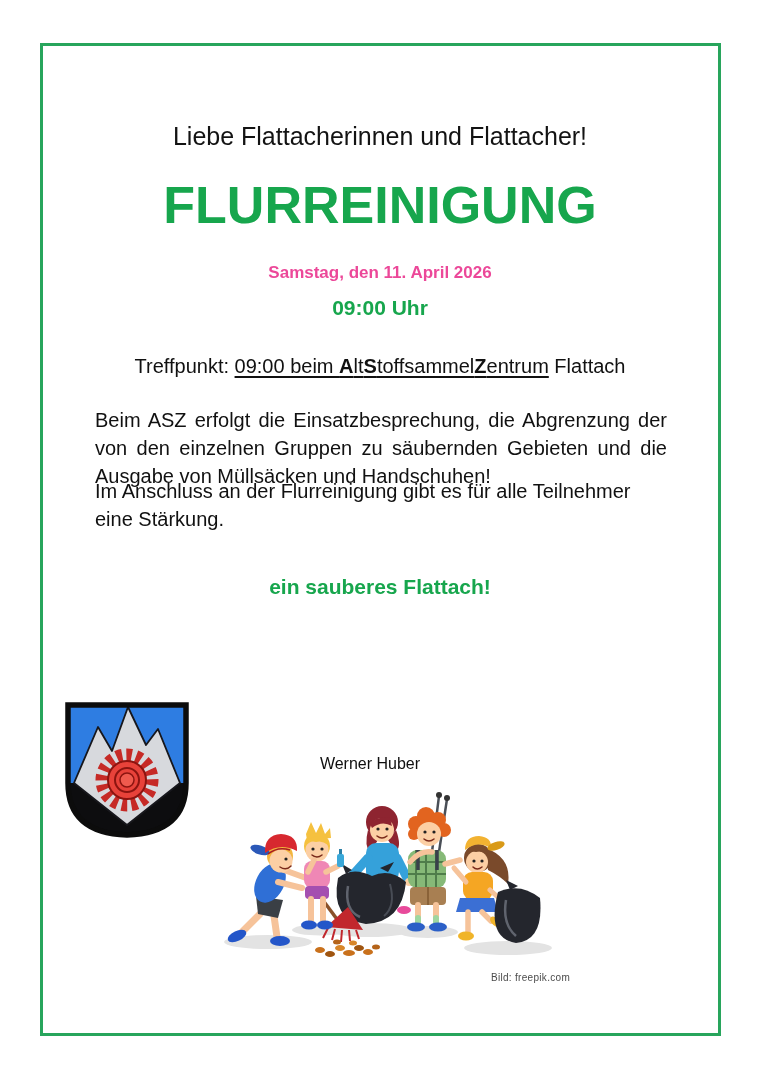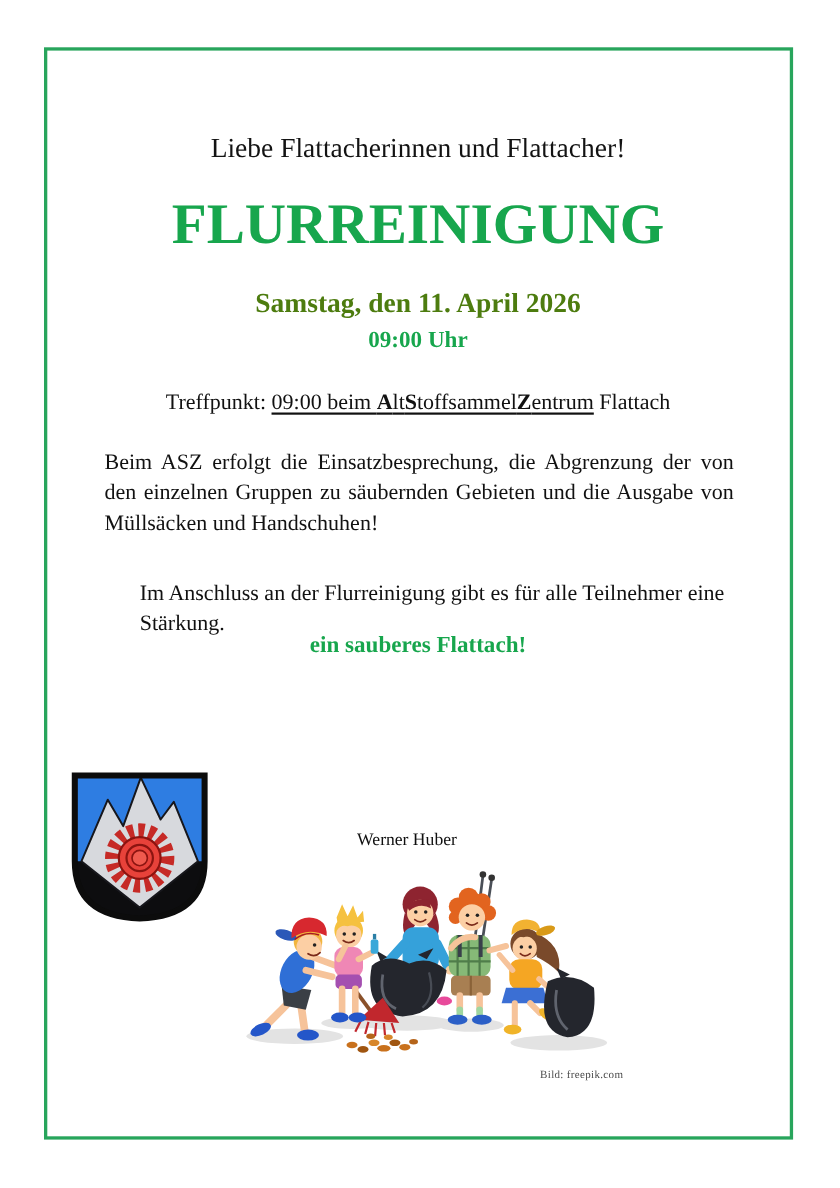--- a/index.html
+++ b/index.html
@@ -5,58 +5,57 @@
 <style>
   * { margin: 0; padding: 0; box-sizing: border-box; }
   html, body { background: #ffffff; }
   body { font-family: "Liberation Sans", sans-serif; color: #0f0f0f; }
   .page {
     position: relative;
     width: 764px;
     height: 1080px;
     background: #ffffff;
     overflow: hidden;
-    font-family: Liberation Serif, serif;
   }
   .frame {
     position: absolute;
     left: 40px; top: 43px;
     width: 681px; height: 993px;
     border: 3px solid #28a55c;
   }
   .center {
     position: absolute;
     left: 40px; width: 680px;
     text-align: center;
   }
   .greeting { top: 122px; font-size: 25px; color: #131313; }
   .title {
     top: 175px;
     font-size: 52px;
     font-weight: bold;
     color: #17a64d;
     letter-spacing: 0px;
   }
-  .date-line { top: 263px; font-size: 25px; font-weight: bold; color: #4d7c0f; }
+  .date-line { top: 263px; font-size: 17px; font-weight: bold; color: #ec4899; }
   .time-line { top: 296px; font-size: 21px; font-weight: bold; color: #17a64d; }
   .treff { top: 355px; font-size: 20px; color: #111; }
   .treff .u {
     text-decoration: underline;
     text-decoration-thickness: 1.5px;
     text-underline-offset: 3px;
   }
   .para {
     position: absolute;
     left: 95px; width: 572px;
     font-size: 20px;
     line-height: 28px;
     color: #111;
   }
   .p1 { top: 406px; text-align: justify; }
-  .p2 { top: 525px; margin-left: 32px; }
+  .p2 { top: 477px; }
   .appeal {
     top: 572px;
     font-size: 21px;
     font-weight: bold;
     color: #17a64d;
     line-height: 29px;
   }
   .sig-role { top: 703px; font-size: 20px; left: 30px; }
   .sig-name { top: 755px; font-size: 16px; left: 30px; }
   .crest { position: absolute; left: 62px; top: 699px; width: 130px; height: 140px; }

